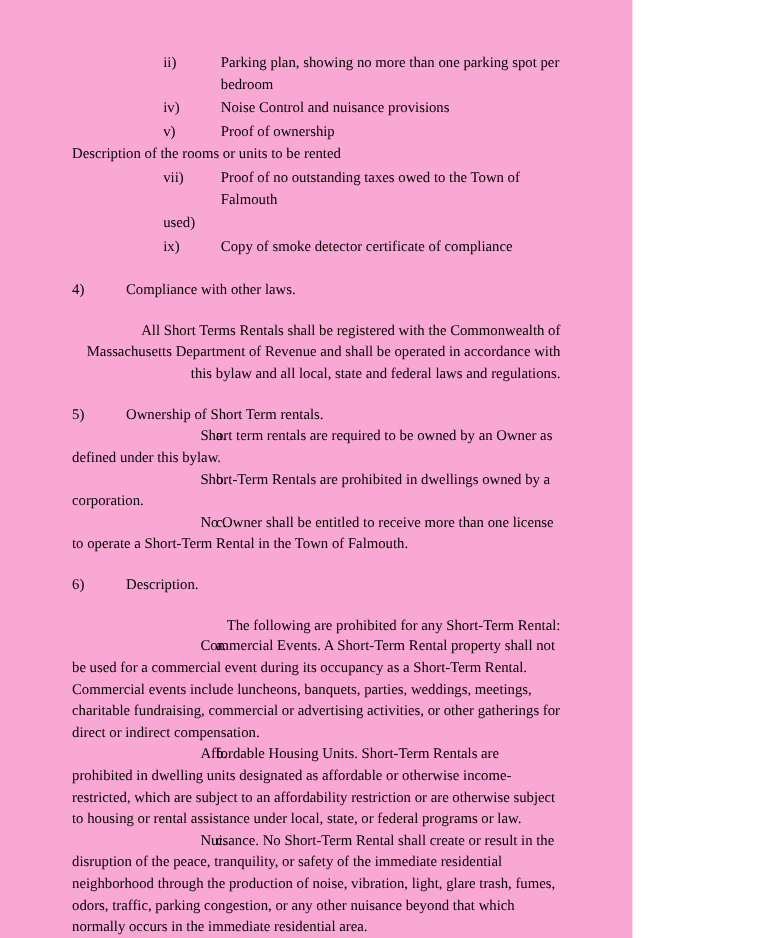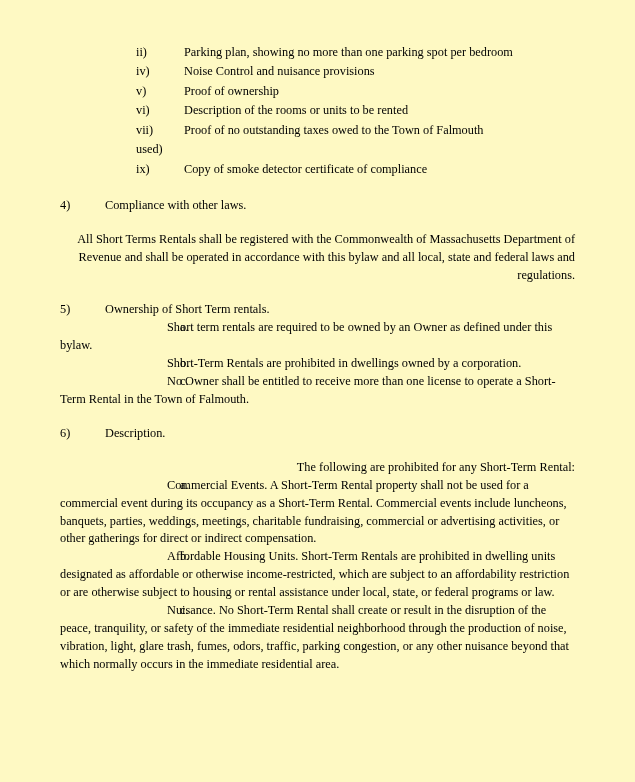--- a/index.html
+++ b/index.html
@@ -8,25 +8,25 @@
   }
   body {
     width: 635px;
     height: 782px;
     background: #ffffff;
     font-family: "Liberation Serif", serif;
     color: #000000;
   }
   .page {
     position: relative;
-    width: 635px;
+    width: 527px;
     height: 782px;
     box-sizing: border-box;
     padding: 44px 60px 0 60px;
-    background: #fef9c3;
+    background: #f9a8d4;
   }
   .doc-body {
     font-size: 12.3px;
     line-height: 1.46;
   }
 
   
   .roman-list {
     margin: 0 0 0 0;
     padding: 0;
@@ -90,21 +90,20 @@
       </div>
       <div class="roman-item">
         <span class="roman-marker">iv)</span>
         <span class="roman-text">Noise Control and nuisance provisions</span>
       </div>
       <div class="roman-item">
         <span class="roman-marker">v)</span>
         <span class="roman-text">Proof of ownership</span>
       </div>
       <div class="roman-item">
-        <span class="roman-marker">vi)</span>
         <span class="roman-text">Description of the rooms or units to be rented</span>
       </div>
       <div class="roman-item">
         <span class="roman-marker">vii)</span>
         <span class="roman-text">Proof of no outstanding taxes owed to the Town of Falmouth</span>
       </div>
       <div class="roman-item">
         <span class="roman-marker">used)</span>
       </div>
       <div class="roman-item">

